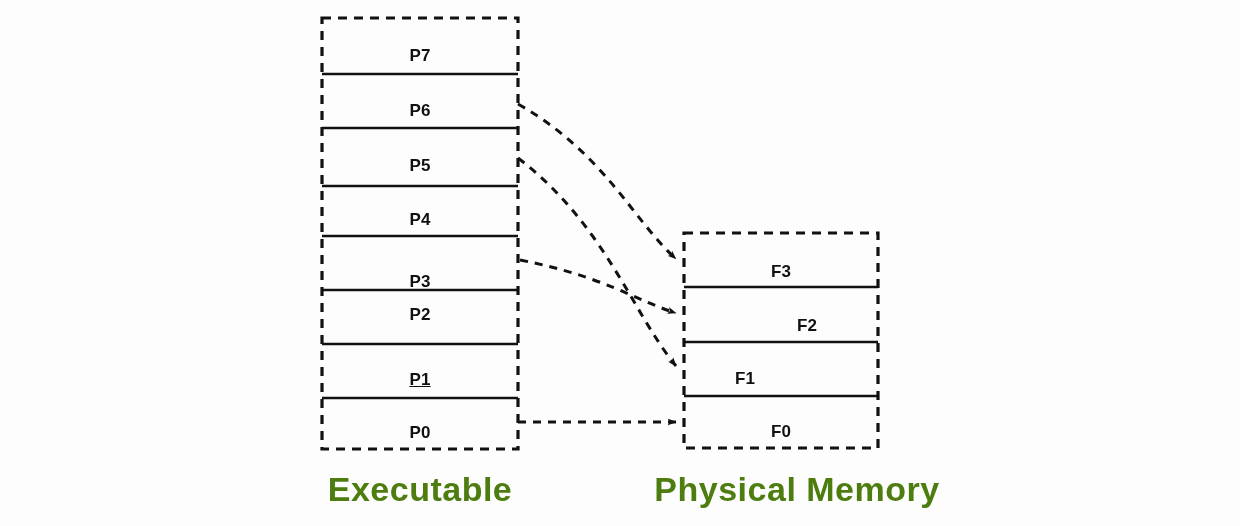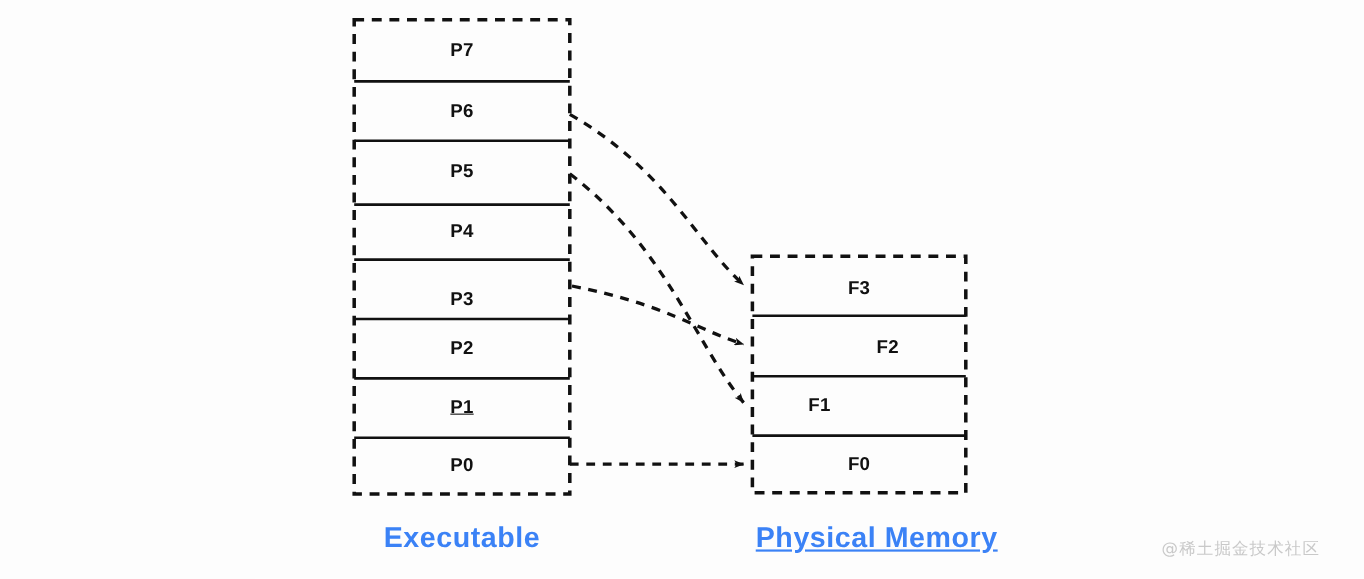--- a/index.html
+++ b/index.html
@@ -30,27 +30,28 @@
   .block-label {
     position: absolute;
     font-family: "Liberation Sans", sans-serif;
     font-size: 17px;
     font-weight: 700;
     color: #111111;
     text-align: center;
     letter-spacing: 0.2px;
     white-space: nowrap;
     transform: translate(-50%, -50%);
+    margin-top: 10px;
   }
   .caption {
     position: absolute;
     font-family: "Liberation Sans", sans-serif;
-    font-size: 26px;
+    font-size: 34px;
     font-weight: 700;
-    color: #3b82f6;
+    color: #4d7c0f;
     letter-spacing: 0.5px;
     white-space: nowrap;
     transform: translate(-50%, -50%);
   }
   .watermark {
     position: absolute;
     font-family: "DejaVu Sans", sans-serif;
     font-size: 15px;
     color: #c9c9c9;
     letter-spacing: 1px;
@@ -97,30 +98,29 @@
         <path d="M 518 422 L 676 422" fill="none" stroke="#111111" stroke-width="3" stroke-dasharray="8 7" marker-end="url(#arrowhead)"></path>
       </g>
   </svg>
 
   <div id="exec-labels">
       <div class="block-label" style="left: 420px; top: 46px;">P7</div>
       <div class="block-label" style="left: 420px; top: 101px;">P6</div>
       <div class="block-label" style="left: 420px; top: 156px;">P5</div>
       <div class="block-label" style="left: 420px; top: 210px;">P4</div>
       <div class="block-label" style="left: 420px; top: 272px;">P3</div>
-      <div class="block-label" style="left: 420px; top: 317px;">P2</div>
+      <div class="block-label" style="left: 420px; top: 305px;">P2</div>
       <div class="block-label" style="left: 420px; top: 370px; text-decoration: underline;">P1</div>
       <div class="block-label" style="left: 420px; top: 423px;">P0</div>
     </div>
   <div id="phys-labels">
       <div class="block-label" style="left: 781px; top: 262px; text-align: right;">F3</div>
       <div class="block-label" style="left: 807px; top: 316px;">F2</div>
       <div class="block-label" style="left: 745px; top: 369px;">F1</div>
       <div class="block-label" style="left: 781px; top: 422px;">F0</div>
     </div>
 
   <div class="caption" id="exec-caption" style="left: 420px; top: 489px;">Executable</div>
 
-  <div class="caption" id="phys-caption" style="left: 797px; top: 489px; text-decoration: underline;">Physical Memory</div>
+  <div class="caption" id="phys-caption" style="left: 797px; top: 489px;">Physical Memory</div>
 
-  <div class="watermark" id="watermark" style="left: 1128px; top: 499px;">@稀土掘金技术社区</div>
 
 </div>
 
 </body></html>

